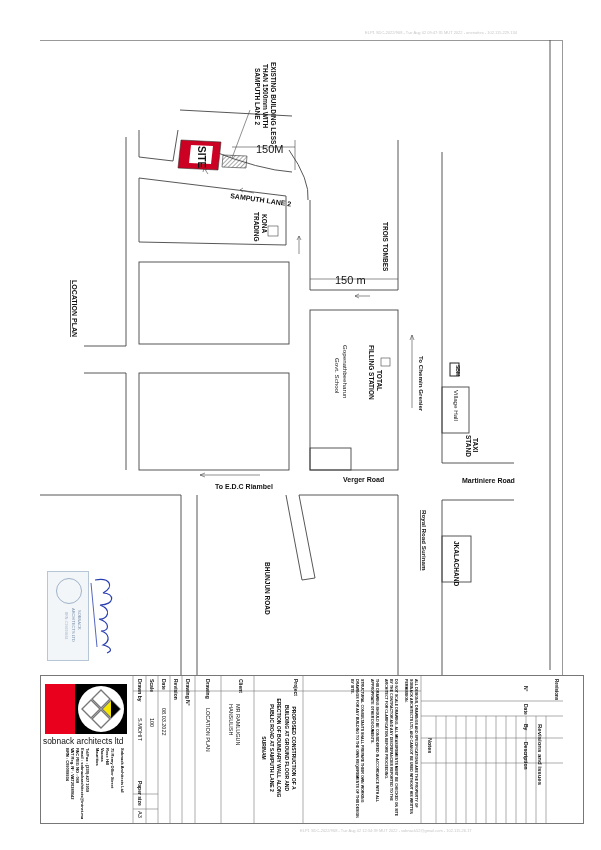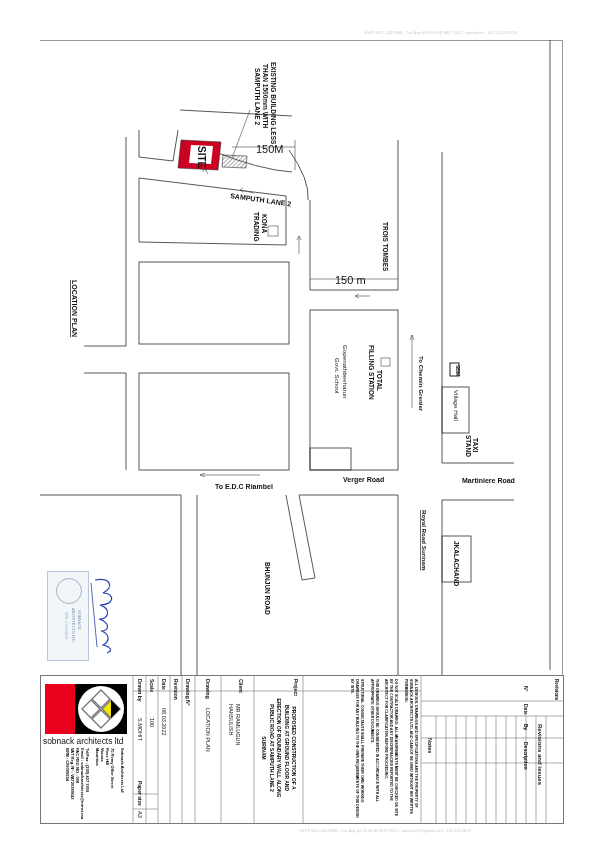--- a/index.html
+++ b/index.html
@@ -1,21 +1,21 @@
 <!DOCTYPE html>
 <html><head>
 <meta charset="utf-8">
 <style>
   html, body { margin:0; padding:0; background:#fff; }
   body { width:601px; height:850px; position:relative; overflow:hidden; font-family:"Liberation Sans", sans-serif; }
   .abs { position:absolute; }
   .watermark { position:absolute; color:#c8c8c8; font-size:4px; white-space:nowrap; font-family:"Liberation Sans", sans-serif; }
   .frame { position:absolute; left:40px; top:40px; width:522px; height:782px; border-top:1px solid #999; border-right:1px solid #999; }
   svg text { font-family:"Liberation Sans Narrow","Liberation Sans", sans-serif; }
-  .tb { position:absolute; left:40px; top:675px; width:522px; height:147px; border:1px solid #777; background:#fff; }
+  .tb { position:absolute; left:40px; top:675px; width:522px; height:147px; border:1px solid #777; background:#fff;padding-left:20px; }
   .rot { position:absolute; transform-origin:left top; transform:rotate(90deg); white-space:nowrap; }
   .lbl { font-size:5px; font-weight:bold; color:#111; }
   .val { font-size:5.5px; color:#111; }
 </style>
 </head>
 <body>
 
 <div class="watermark" style="left:365px;top:30px;">ELP1 SDC-2022/968 - Tue Aug 02 09:47:35 MUT 2022 - onenottex - 102.115.229.134</div>
 <div class="watermark" style="left:300px;top:828px;">ELP1 SDC-2022/968 - Tue Aug 02 12:34:39 MUT 2022 - sobnack52@gmail.com - 102.115.26.17</div>
 

